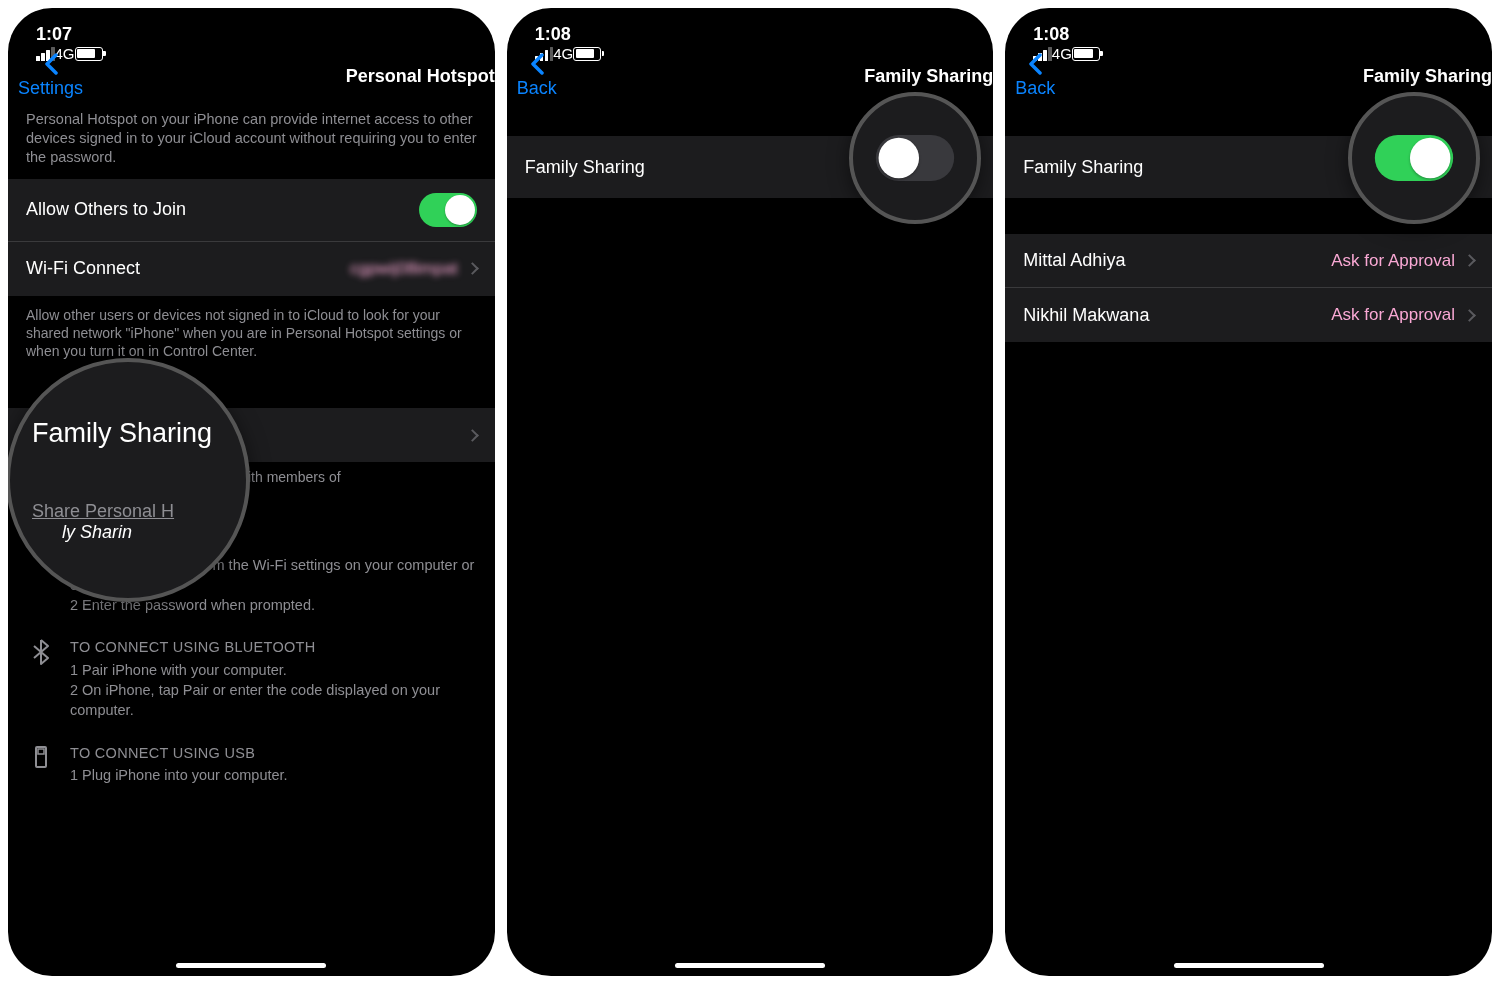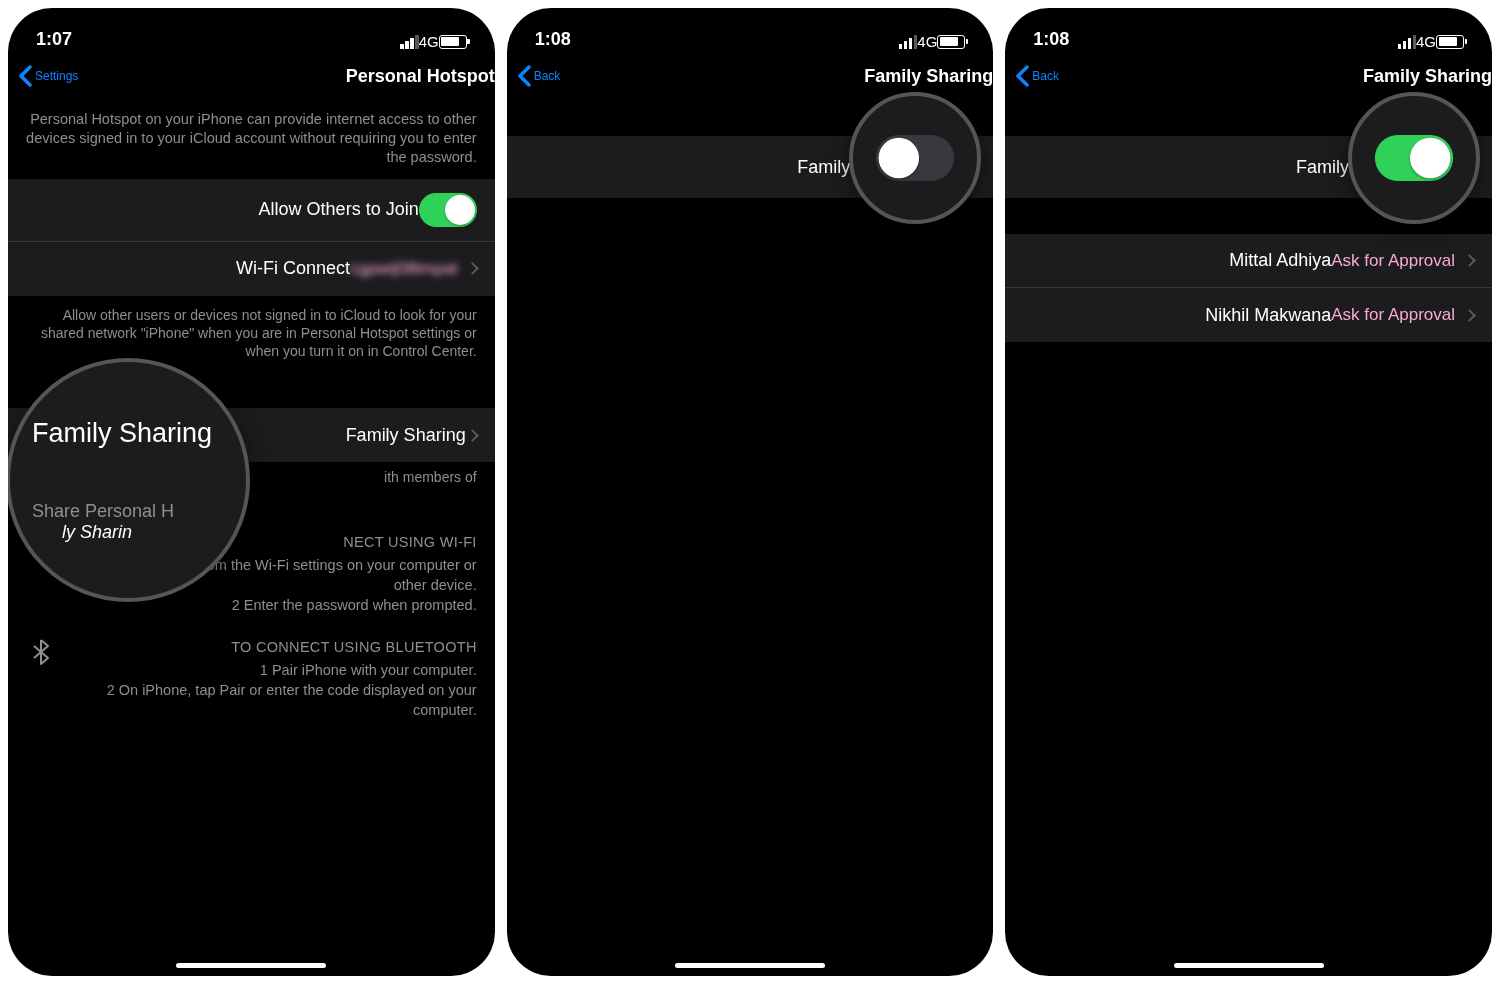--- a/index.html
+++ b/index.html
@@ -19,25 +19,26 @@
       border-radius: 44px;
       position: relative;
       overflow: hidden;
       color: #fff;
       display: flex;
       flex-direction: column;
     }
     .status-bar {
       display: flex;
       justify-content: space-between;
-      align-items: flex-end;
+      align-items: flex-start;
       padding: 16px 28px 2px;
       font-size: 18px;
       font-weight: 600;
       height: 44px;
+      flex-direction: column;
     }
     .status-right { display: flex; align-items: center; font-size: 15px; font-weight: 500; }
     .signal-bars { display: inline-flex; align-items: flex-end; gap: 1.5px; }
     .signal-bars span { width: 3.5px; background: #fff; border-radius: 0.5px; }
     .signal-bars span:nth-child(1){height:5px;}
     .signal-bars span:nth-child(2){height:8px;}
     .signal-bars span:nth-child(3){height:11px;}
     .signal-bars span:nth-child(4){height:14px; background:#5a5a5a;}
     .battery { width: 28px; height: 14px; border: 1.5px solid #fff; border-radius: 3px; position: relative; }
     .battery::after { content:""; position:absolute; right:-4px; top:3.5px; width:2.5px; height:5px; background:#fff; border-radius:0 1px 1px 0; }
@@ -46,32 +47,33 @@
       display: flex;
       align-items: center;
       padding: 10px 12px 10px 10px;
       height: 48px;
       position: relative;
     }
     .back-btn {
       display: flex;
       align-items: center;
       color: #0a84ff;
-      font-size: 12px;
+      font-size: 18px;
       gap: 3px;
+      flex-direction: column;
     }
     .nav-title {
       position: absolute;
       left: 0; right: 0;
       text-align: right;
       font-size: 18px;
       font-weight: 600;
       pointer-events: none;
     }
-    .content { flex: 1; overflow: hidden; text-align: right; }
+    .content { flex: 1; overflow: hidden; }
     .section-desc {
       color: #8e8e93;
       font-size: 14.5px;
       padding: 10px 18px 12px;
       line-height: 1.3;
     }
     .section-desc.sm { font-size: 14px; }
     .cell-group { background: #1c1c1e; }
     .cell {
       display: flex;
@@ -147,21 +149,21 @@
       pointer-events: none;
     }
     .mag1 {
       width: 244px; height: 244px;
       top: 350px; left: -2px;
       flex-direction: column;
       text-align: left;
       padding: 0 12px;
     }
     .mag1-label { font-size: 27px; color: #fff; font-weight: 400; align-self: flex-start; padding-left: 10px; }
-    .mag1-sub { font-size: 18px; color: #8e8e93; align-self: flex-start; padding-left: 10px; margin-top: 52px; }
+    .mag1-sub { font-size: 18px; color: #8e8e93; align-self: flex-start; padding-left: 10px; margin-top: 52px; text-decoration: underline; }
     .mag2, .mag3 {
       width: 132px; height: 132px;
       top: 84px; right: 12px;
     }
     .mag2 .toggle, .mag3 .toggle { transform: scale(1.35); }
   </style>
 </head>
 <body>
 
 <div class="phone">
@@ -230,20 +232,32 @@
         <svg width="16" height="26" viewBox="0 0 16 26">
             <path d="M8 1 L8 25 L15 19 L1 7 M8 1 L15 7 L1 19" stroke="#8e8e93" stroke-width="2" fill="none" stroke-linejoin="round"></path>
           </svg>
       </div>
       <div class="instruct-body">
         <div class="instruct-title">TO CONNECT USING BLUETOOTH</div>
         <div>1 Pair iPhone with your computer.</div>
         <div>2 On iPhone, tap Pair or enter the code displayed on your computer.</div>
       </div>
     </div>
+    <div class="instruct-row">
+      <div class="instruct-icon">
+        <svg width="16" height="24" viewBox="0 0 16 24">
+            <rect x="3" y="2" width="10" height="20" stroke="#8e8e93" stroke-width="2" fill="none" rx="1"></rect>
+            <rect x="5" y="4" width="6" height="5" stroke="#8e8e93" stroke-width="1.5" fill="none"></rect>
+          </svg>
+      </div>
+      <div class="instruct-body">
+        <div class="instruct-title">TO CONNECT USING USB</div>
+        <div>1 Plug iPhone into your computer.</div>
+      </div>
+    </div>
   </div>
   <div class="home-indicator"></div>
 
   <div class="magnifier mag1">
     <div class="mag1-label">Family Sharing</div>
     <div class="mag1-sub">Share Personal H</div>
     <div style="font-size:18px;color:#ffffff;align-self:flex-start;padding-left:40px;font-style:italic;">ly Sharin</div>
   </div>
 </div>
 

